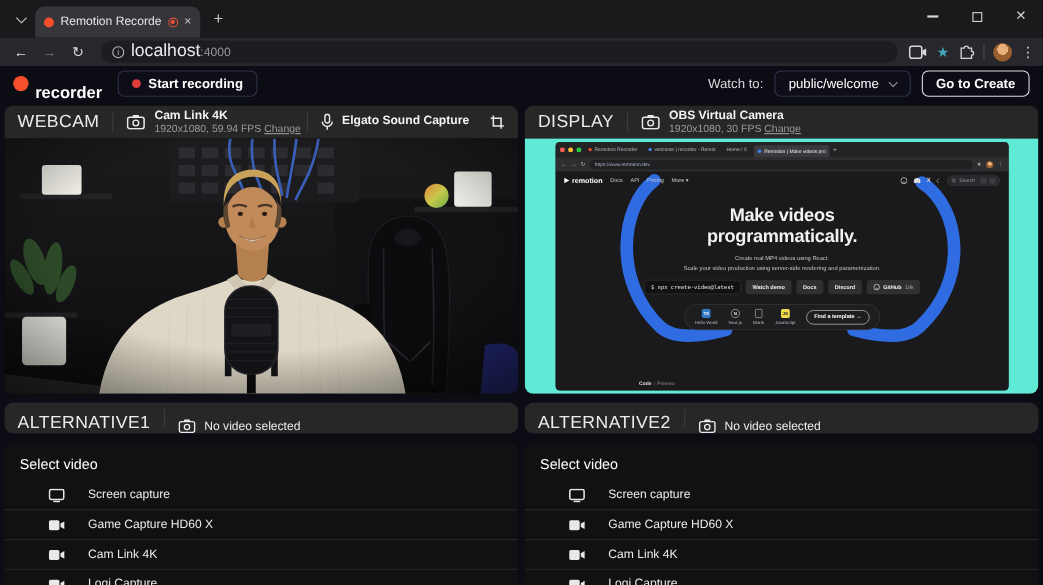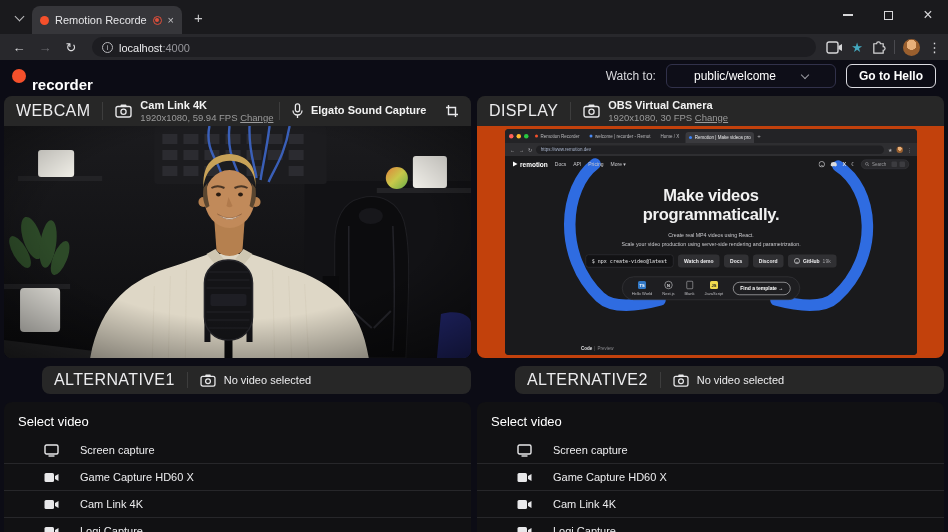--- a/index.html
+++ b/index.html
@@ -19,58 +19,58 @@
   .new-tab { font-size:15px; color:#c8c8ca; margin:0 0 8px 12px; }
   .win-controls { position:absolute; right:0; top:0; height:30px; display:flex; }
   .win-btn { width:40px; height:30px; display:flex; align-items:center; justify-content:center; color:#d6d6d8; }
   .ic-min { width:10px; height:1.5px; background:#d6d6d8; }
   .ic-max { width:9px; height:9px; border:1.2px solid #d6d6d8; }
   .toolbar { height:26px; background:#28282c; display:flex; align-items:center; padding:0 8px; gap:4px; }
   .nav-ic { font-size:13px; color:#dcdcde; width:22px; text-align:center; }
   .nav-ic.dis { color:#6b6b70; }
   .omnibox { flex:1; height:20px; margin:0 6px; background:#1d1d21; border-radius:10px; display:flex; align-items:center; padding:0 10px; gap:6px; }
   .info-ic { width:11px; height:11px; border:1px solid #b8b8bc; border-radius:50%; color:#b8b8bc; font-size:8px; line-height:10px; text-align:center; flex:none; }
-  .url-host { font-size:11px; color:#ececee; }
+  .url-host { font-size:16px; color:#ececee; }
   .url-port { font-size:11px; color:#97979c; }
   .tb-right { display:flex; align-items:center; gap:8px; }
   .sep-v { width:1px; height:14px; background:#4a4a4f; }
   .avatar { width:17px; height:17px; border-radius:50%; background:radial-gradient(circle at 50% 35%, #e8b07a 0 35%, #9a5f2e 36% 100%); }
   .star { color:#43a7bd; font-size:13px; }
 
   
   .app-header { height:32px; display:flex; align-items:center; padding:0 12px; gap:14px; }
   .logo { display:flex; align-items:center; gap:6px; }
   .logo-dot { width:14px; height:14px; border-radius:50%; background:#f5502b; }
   .logo-text { font-size:15px; font-weight:bold; color:#fff;margin-top:16px; }
   .btn-start { height:24px; display:flex; align-items:center; gap:7px; padding:0 12px; border-radius:6px; background:#0e0e18; border:1px solid #31314a; font-size:12px; font-weight:600; color:#fff; }
   .rec-dot { width:8px; height:8px; border-radius:50%; background:#e03c3c; }
   .hdr-right { margin-left:auto; display:flex; align-items:center; gap:10px; }
   .save-label { font-size:12px; color:#d9d9dd; }
-  .select { height:24px; display:flex; align-items:center; gap:26px; padding:0 27px; border-radius:6px; background:#0e0e18; border:1px solid #31314a; font-size:12px; color:#fff; }
+  .select { height:24px; display:flex; align-items:center; gap:10px; padding:0 12px; border-radius:6px; background:#0e0e18; border:1px solid #31314a; font-size:12px; color:#fff; }
   .sel-chev { width:6px; height:6px; border-right:1.4px solid #9a9aa2; border-bottom:1.4px solid #9a9aa2; transform:rotate(45deg); margin-top:-3px; }
   .btn-studio { height:24px; display:flex; align-items:center; padding:0 12px; border-radius:6px; background:#0c0c15; border:1px solid #dcdce2; font-size:12px; font-weight:bold; color:#fff; }
 
   
   .main { display:flex; gap:6px; padding:4px 4px 0 4px; }
   .col { flex:1; display:flex; flex-direction:column; gap:8px; min-width:0; }
   .panel { border-radius:8px; overflow:hidden; background:#161616; }
   .panel-hdr { height:30px; background:#272727; display:flex; align-items:center; }
   .p-label { font-size:16px; font-weight:normal; letter-spacing:.4px; color:#ececee; padding:0 12px; white-space:nowrap; }
   .p-div { width:1px; align-self:stretch; margin:6px 0; background:#3d3d3d; }
   .dev { display:flex; align-items:center; gap:8px; padding:0 12px; min-width:0; }
   .dev-name { font-size:11px; font-weight:600; color:#f2f2f2; line-height:1.2; white-space:nowrap; }
   .dev-meta { font-size:9.5px; color:#9b9b9b; line-height:1.2; white-space:nowrap; }
   .chg { text-decoration:underline; color:#9b9b9b; }
   .hdr-spacer { flex:1; }
   .crop-btn { padding:0 12px; }
   .video-body { height:232px; background:#000; position:relative; }
   svg.fill { display:block; width:100%; height:100%; }
 
   
-  .disp-body { height:232px; background:#c2410c; position:relative; overflow:hidden; }
+  .disp-body { height:232px; background:#5eead4; position:relative; overflow:hidden; }
   .shot { position:absolute; left:50%; top:3px; width:412px; height:226px; margin-left:-206px; border-radius:4px; overflow:hidden; background:#242427; }
   .shot-inner { width:824px; height:452px; transform:scale(.5); transform-origin:0 0; position:relative; font-family:"Liberation Sans", sans-serif; }
   .mac-tabs { height:28px; background:#232326; display:flex; align-items:center; padding:0 8px; gap:6px; }
   .tl { width:9px; height:9px; border-radius:50%; }
   .mtab { height:20px; display:flex; align-items:center; gap:5px; padding:0 7px; font-size:9px; color:#b9b9bc; white-space:nowrap; overflow:hidden; max-width:150px; }
   .mtab.active { background:#3a3a3e; border-radius:6px 6px 0 0; height:22px; color:#ececee; align-self:flex-end; }
   .mfav { width:6px; height:6px; border-radius:50%; flex:none; }
   .mac-toolbar { height:26px; background:#2e2e31; display:flex; align-items:center; padding:0 10px; gap:8px; font-size:10px; color:#aaaaae; }
   .m-omni { flex:1; height:17px; background:#202023; border-radius:9px; display:flex; align-items:center; padding:0 9px; gap:5px; font-size:9px; color:#a8b4cc; }
   .m-avatar { width:13px; height:13px; border-radius:50%; background:radial-gradient(circle at 50% 35%, #e8b07a 0 35%, #9a5f2e 36% 100%); }
@@ -99,21 +99,21 @@
   .badge-next { width:16px; height:16px; border:1.5px solid #e8e8ea; border-radius:50%; color:#e8e8ea; font-size:8px; font-weight:bold; display:flex; align-items:center; justify-content:center; }
   .badge-blank { width:13px; height:16px; border:1.5px solid #cfcfd2; border-radius:2px; }
   .badge-js { width:16px; height:16px; background:#f0db4f; color:#1a1a1c; font-size:8px; font-weight:bold; display:flex; align-items:center; justify-content:center; border-radius:3px; }
   .find-btn { height:26px; display:flex; align-items:center; padding:0 13px; border:1.5px solid #f2f2f4; border-radius:14px; font-size:10px; font-weight:600; color:#fff; }
   .shot-foot { position:absolute; left:152px; bottom:8px; font-size:9px; z-index:2; }
   .sf-code { color:#e0e0e2; font-weight:bold; }
   .sf-sep { color:#6a6a6e; margin:0 4px; }
   .sf-prev { color:#8a8a8e; }
 
   
-  .alt-hdr { height:28px; background:#272727; border-radius:8px; display:flex; align-items:center; overflow:hidden;margin-left:38px; }
+  .alt-hdr { height:28px; background:#272727; border-radius:8px; display:flex; align-items:flex-end; overflow:hidden; }
   .alt-status { font-size:11px; color:#ececee; }
   .select-panel { flex:1; min-height:140px; background:#111113; border-radius:8px 8px 0 0; padding-top:12px; }
   .sv-head { font-size:13px; font-weight:normal; color:#fff; padding:0 14px 8px; }
   .sv-item { height:27px; display:flex; align-items:center; gap:9px; padding-left:40px; border-bottom:1px solid #27272a; }
   .sv-label { font-size:11px; color:#ececee;margin-left:12px; }
   .icon-s { flex:none; display:flex; align-items:center; }
 </style>
 </head>
 <body>
 
@@ -159,27 +159,31 @@
     <span class="avatar"></span>
     <span class="nav-ic" style="width:12px">⋮</span>
   </div>
 </div>
 
 <div class="app-header">
   <div class="logo">
     <span class="logo-dot"></span>
     <span class="logo-text">recorder</span>
   </div>
+  <button class="btn-start">
+    <span class="rec-dot"></span>
+    <span>Start recording</span>
+  </button>
   <div class="hdr-right">
     <span class="save-label">Watch to:</span>
     <div class="select">
       <span>public/welcome</span>
       <span class="sel-chev"></span>
     </div>
-    <button class="btn-studio">Go to Hello</button>
+    <button class="btn-studio">Go to Create</button>
   </div>
 </div>
 
 <div class="main">
 
   <div class="col">
     <div class="panel">
       <div class="panel-hdr">
         <span class="p-label">WEBCAM</span>
         <span class="p-div"></span>

